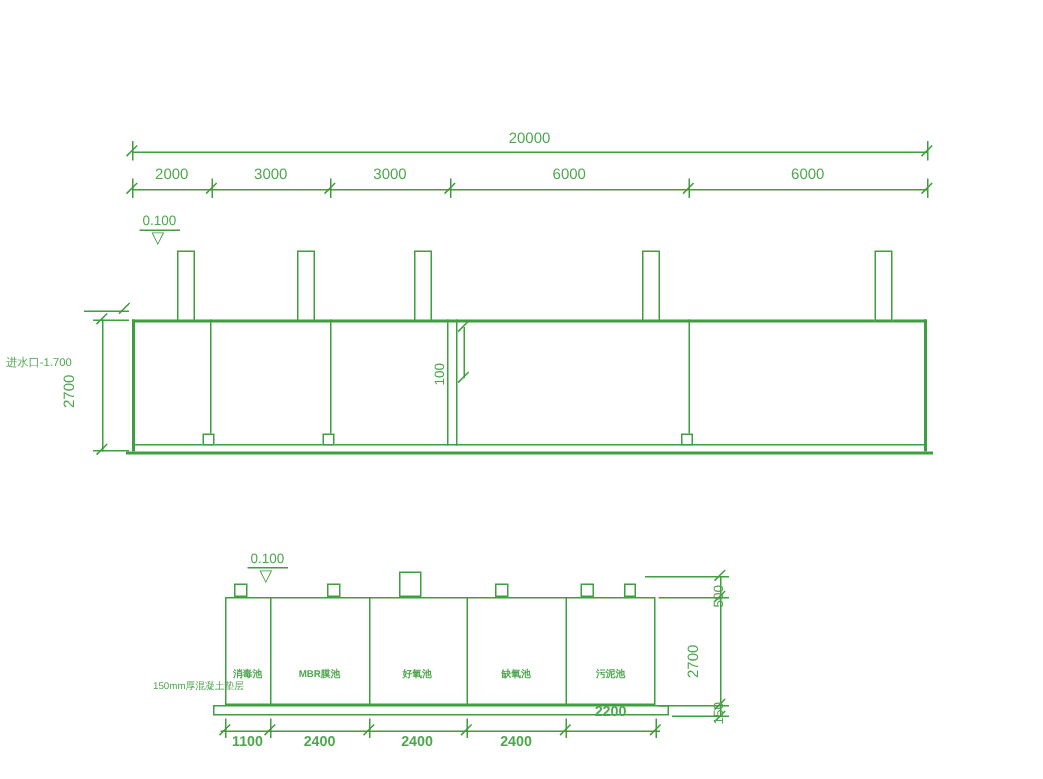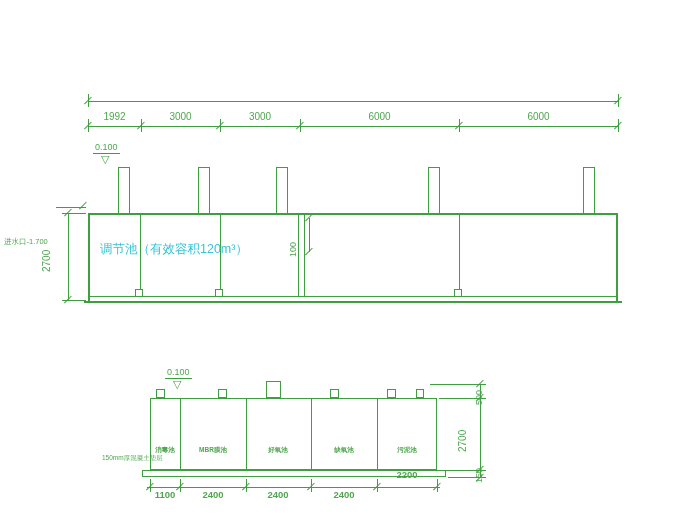--- a/index.html
+++ b/index.html
@@ -24,35 +24,36 @@
 <body>
 
 <div class="canvas">
 
 
   <div class="hline" style="left:88px;top:101px;width:530px;"></div>
   <div class="vline" style="left:88px;top:94px;height:13px;"></div>
   <div class="vline" style="left:618px;top:94px;height:13px;"></div>
   <div class="tick" style="left:83px;top:100px;"></div>
   <div class="tick" style="left:613px;top:100px;"></div>
+  <div class="g gc" style="left:88px;top:88px;width:530px;">20000</div>
 
   <div class="hline" style="left:88px;top:126px;width:530px;"></div>
   <div class="vline" style="left:88px;top:119px;height:13px;"></div>
   <div class="vline" style="left:141px;top:119px;height:13px;"></div>
   <div class="vline" style="left:220px;top:119px;height:13px;"></div>
   <div class="vline" style="left:300px;top:119px;height:13px;"></div>
   <div class="vline" style="left:459px;top:119px;height:13px;"></div>
   <div class="vline" style="left:618px;top:119px;height:13px;"></div>
   <div class="tick" style="left:83px;top:125px;"></div>
   <div class="tick" style="left:136px;top:125px;"></div>
   <div class="tick" style="left:215px;top:125px;"></div>
   <div class="tick" style="left:295px;top:125px;"></div>
   <div class="tick" style="left:454px;top:125px;"></div>
   <div class="tick" style="left:613px;top:125px;"></div>
-  <div class="g gc" style="left:88px;top:112px;width:53px;">1992</div>
+  <div class="g gc" style="left:88px;top:112px;width:53px;">2000</div>
   <div class="g gc" style="left:141px;top:112px;width:79px;">3000</div>
   <div class="g gc" style="left:220px;top:112px;width:80px;">3000</div>
   <div class="g gc" style="left:300px;top:112px;width:159px;">6000</div>
   <div class="g gc" style="left:459px;top:112px;width:159px;">6000</div>
 
   <div class="g" style="left:95px;top:143px;font-size:9px;">0.100</div>
   <div class="hline" style="left:93px;top:153px;width:27px;"></div>
   <div class="tri" style="left:101px;top:154px;">▽</div>
 
   <div class="g" style="left:4px;top:194px;font-size:7.5px;margin-top:44px;">进水口-1.700</div>
@@ -84,21 +85,20 @@
   <div class="tick" style="left:304px;top:251px;"></div>
   <div class="vt" style="left:298px;top:248px;font-size:9px;">100</div>
 
   <div class="hline" style="left:62px;top:213px;width:24px;"></div>
   <div class="hline" style="left:62px;top:300px;width:24px;"></div>
   <div class="vline" style="left:68px;top:213px;height:88px;"></div>
   <div class="tick" style="left:63px;top:212px;"></div>
   <div class="tick" style="left:63px;top:299px;"></div>
   <div class="vt" style="left:52px;top:262px;">2700</div>
 
-  <div class="cy" style="left:100px;top:243px;font-size:12.5px;">调节池（有效容积120m³）</div>
 
   <div class="g" style="left:167px;top:368px;font-size:9px;">0.100</div>
   <div class="hline" style="left:165px;top:378px;width:27px;"></div>
   <div class="tri" style="left:173px;top:379px;">▽</div>
 
   <div class="rect" style="left:156px;top:389px;width:9px;height:9px;"></div>
   <div class="rect" style="left:218px;top:389px;width:9px;height:9px;"></div>
   <div class="rect" style="left:266px;top:381px;width:15px;height:17px;"></div>
   <div class="rect" style="left:330px;top:389px;width:9px;height:9px;"></div>
   <div class="rect" style="left:387px;top:389px;width:9px;height:9px;"></div>

